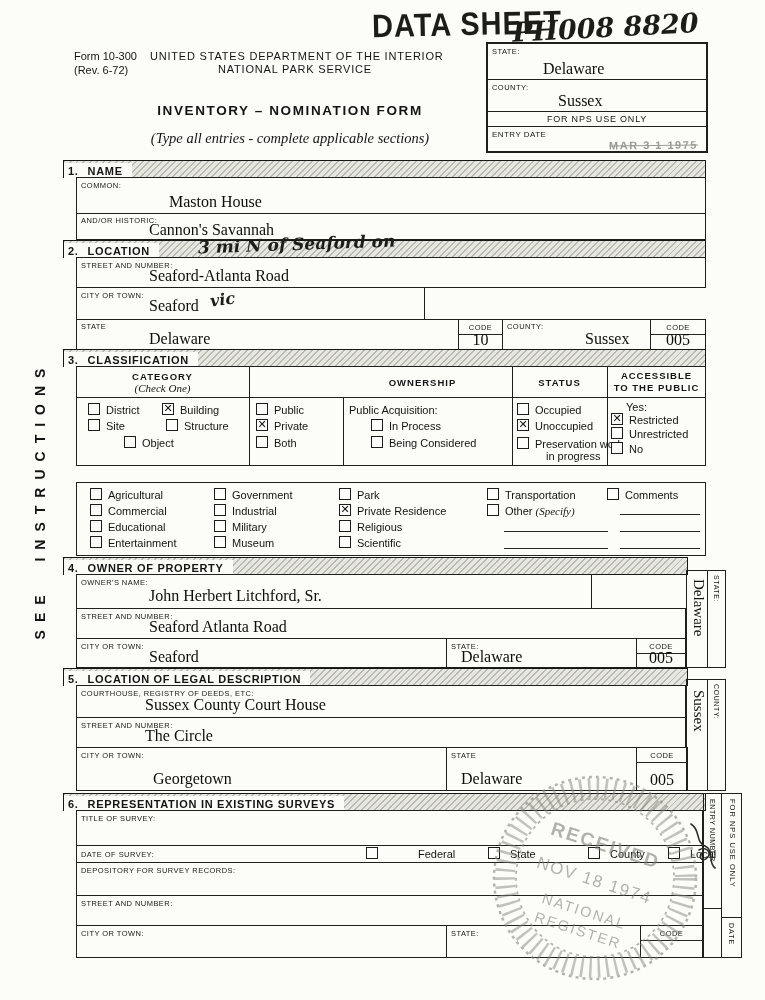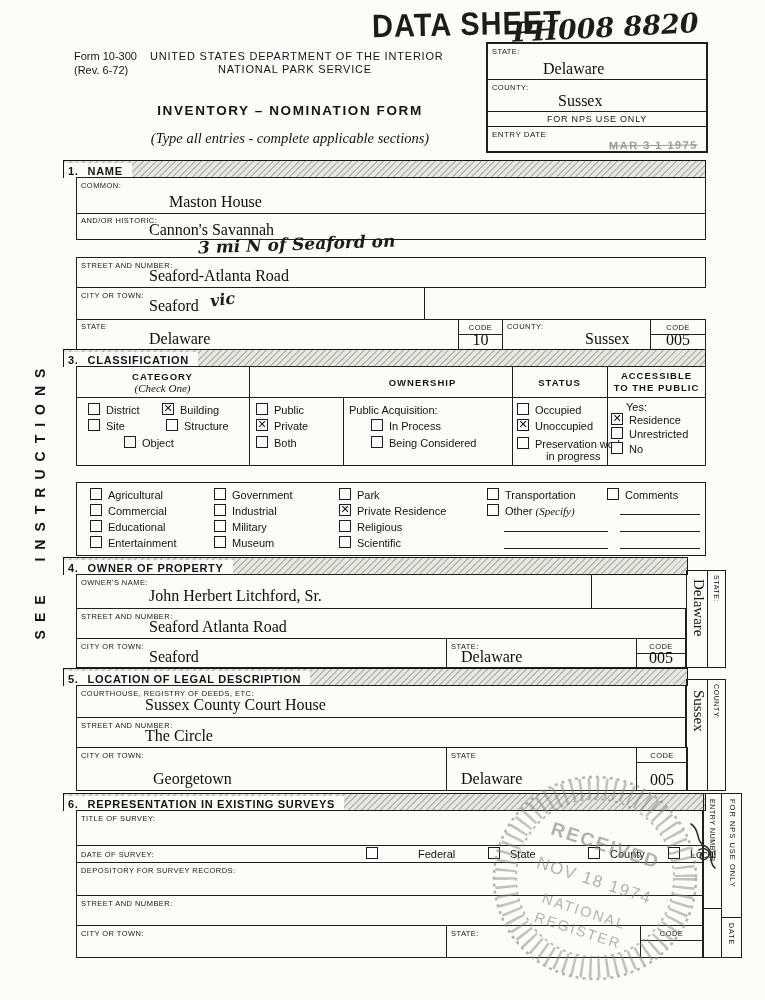--- a/index.html
+++ b/index.html
@@ -68,20 +68,23 @@
   </div>
   <div class="box" style="left:76px;top:177px;width:630px;height:37px;">
     <span class="lbl" style="left:4px;top:3px;">COMMON:</span>
     <span class="val" style="left:72px;bottom:3px;margin-left:20px;">Maston House</span>
   </div>
   <div class="box" style="left:76px;top:213px;width:630px;height:27px;">
     <span class="lbl" style="left:4px;top:2px;">AND/OR HISTORIC:</span>
     <span class="val" style="left:72px;bottom:1px;">Cannon's Savannah</span>
   </div>
 
+  <div class="bar" style="left:63px;top:240px;width:643px;">
+    <span class="bar-chip"><span class="bar-num">2.</span><span>LOCATION</span></span>
+  </div>
   <div class="hand" style="left:198px;top:234px;font:italic 600 17px 'DejaVu Serif',serif;transform:rotate(-2deg);z-index:5;">3 mi N of Seaford on</div>
   <div class="box" style="left:76px;top:257px;width:630px;height:31px;">
     <span class="lbl" style="left:4px;top:3px;">STREET AND NUMBER:</span>
     <span class="val" style="left:72px;bottom:3px;">Seaford-Atlanta Road</span>
   </div>
   <div class="box" style="left:76px;top:287px;width:349px;height:33px;">
     <span class="lbl" style="left:4px;top:3px;">CITY OR TOWN:</span>
     <span class="val" style="left:72px;bottom:5px;">Seaford</span>
   </div>
   <div class="hand" style="left:210px;top:290px;font:italic 600 16px 'DejaVu Serif',serif;transform:rotate(-7deg);z-index:5;">vic</div>
@@ -148,21 +151,21 @@
   <span class="cb" style="left:517px;top:403px;"></span>
   <span class="cblab" style="left:535px;top:404px;">Occupied</span>
   <span class="cb checked" style="left:517px;top:419px;"></span>
   <span class="cblab" style="left:535px;top:420px;">Unoccupied</span>
   <span class="cb" style="left:517px;top:437px;"></span>
   <span class="cblab" style="left:535px;top:438px;">Preservation work</span>
   <span class="cblab" style="left:546px;top:450px;">in progress</span>
 
   <span class="cblab" style="left:626px;top:401px;">Yes:</span>
   <span class="cb checked" style="left:611px;top:413px;"></span>
-  <span class="cblab" style="left:629px;top:414px;">Residence</span>
+  <span class="cblab" style="left:629px;top:414px;">Restricted</span>
   <span class="cb" style="left:611px;top:427px;"></span>
   <span class="cblab" style="left:629px;top:428px;">Unrestricted</span>
   <span class="cb" style="left:611px;top:442px;"></span>
   <span class="cblab" style="left:629px;top:443px;">No</span>
 
   <div class="box" style="left:76px;top:482px;width:630px;height:74px;"></div>
 
   <span class="cb" style="left:90px;top:488px;"></span>
   <span class="cblab" style="left:108px;top:489px;">Agricultural</span>
   <span class="cb" style="left:90px;top:504px;"></span>

